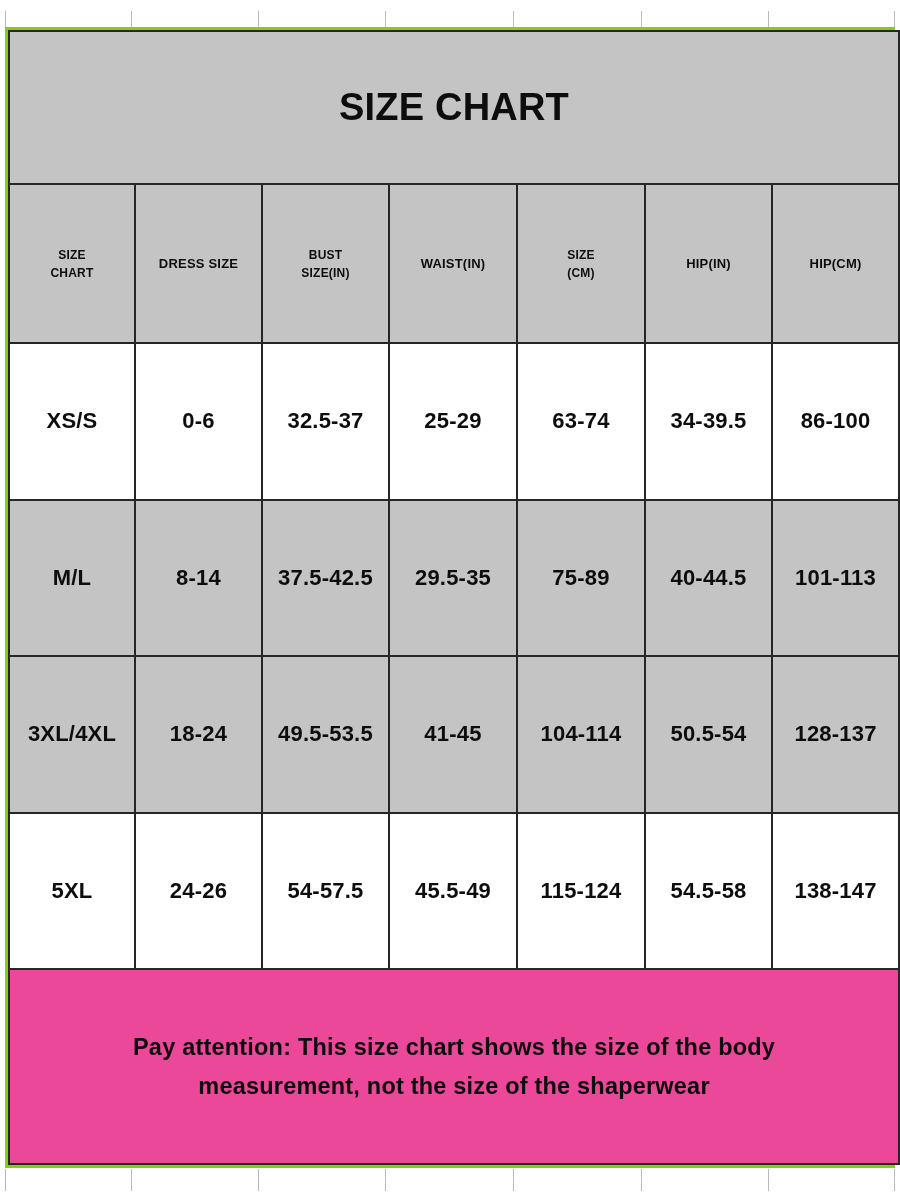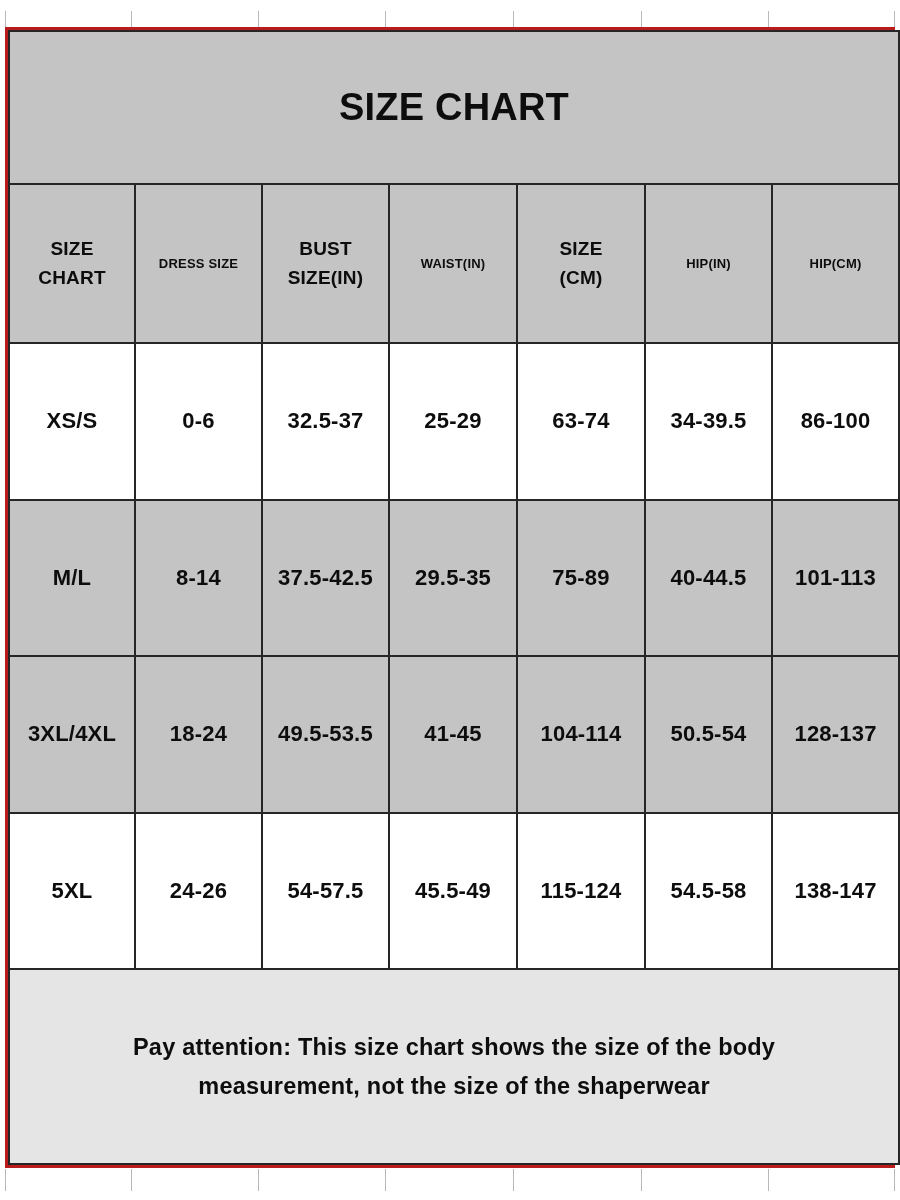--- a/index.html
+++ b/index.html
@@ -30,21 +30,21 @@
   .tick.top  { top: 11px; height: 16px; }
   .tick.bot  { top: 1169px; height: 22px; }
 
   .chart-frame {
     position: absolute;
     left: 5px;
     top: 27px;
     width: 890px;
     height: 1141px;
     box-sizing: border-box;
-    border: 3px solid #b91c1c;
+    border: 3px solid #84cc16;
     background: #ffffff;
   }
 
   table.size-table {
     width: 100%;
     height: 100%;
     border-collapse: collapse;
     table-layout: fixed;
   }
 
@@ -74,31 +74,31 @@
     font-weight: bold;
     letter-spacing: 1.5px;
   }
 
   .head-row td {
     background: #c4c4c4;
     height: 140px;
     font-size: 13px;
     line-height: 1.5;
   }
-  .head-row td.two-line { font-size: 19px; }
+  .head-row td.two-line { font-size: 12px; }
 
   .data-row td {
     height: 138px;
     font-size: 22px;
   }
   .data-row.white td { background: #ffffff; margin-top: 24px; }
   .data-row.gray  td { background: #c4c4c4; margin-top: 22px; }
 
   .note-cell {
-    background: #e5e5e5;
+    background: #ec4899;
     height: 172px;
     font-size: 23.5px;
     line-height: 1.65;
     font-weight: bold;
     padding: 0 40px;
     margin-top: 20px;
   }
   .note-line { display: block; }
 </style>
 </head>

